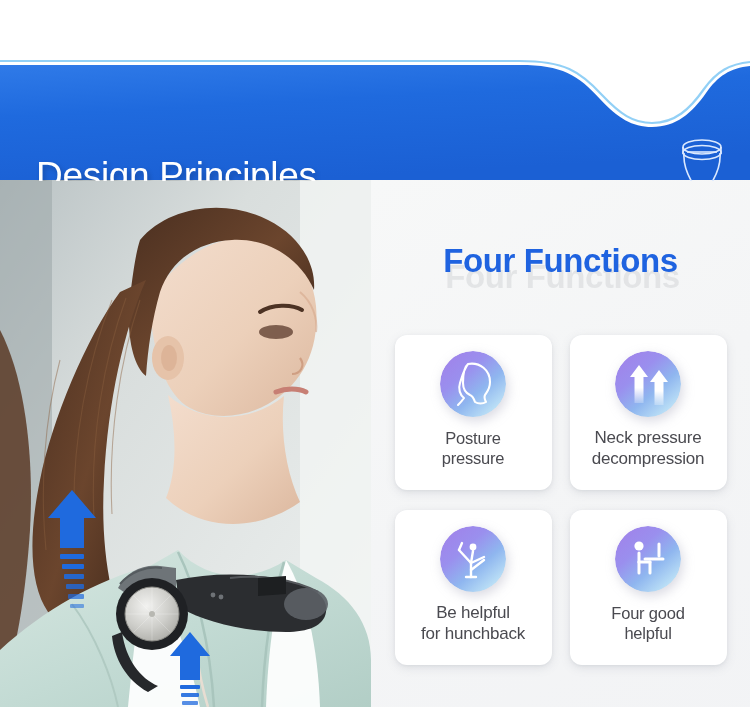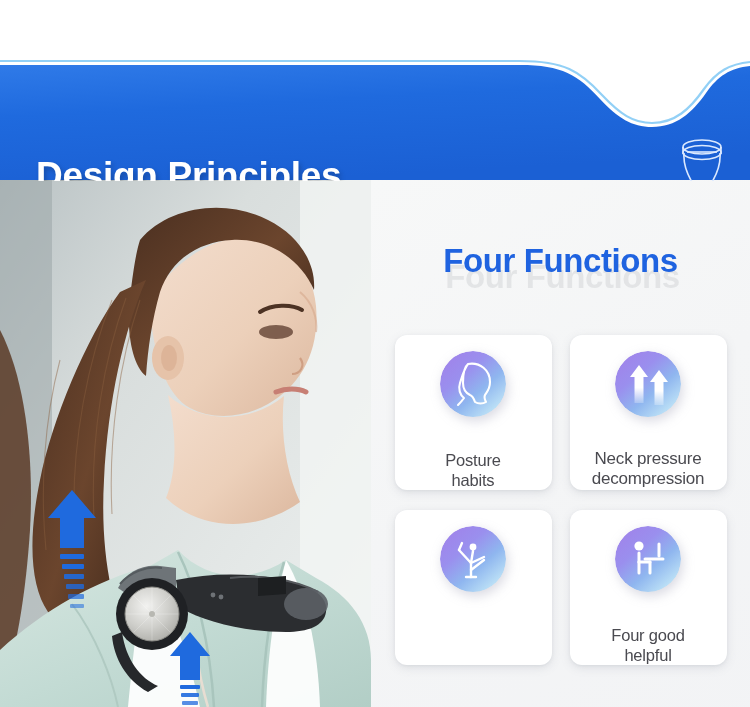--- a/index.html
+++ b/index.html
@@ -24,21 +24,21 @@
     left:0; top:55px;
     width:750px; height:126px;
     overflow:hidden;
   }
   .banner-svg { position:absolute; left:0; top:0; display:block; }
 
   .banner-title {
     position:absolute;
     left:36px; top:100px;
     font-size:37px;
-    font-weight:bold;
+    font-weight:normal;
     color:#ffffff;
     letter-spacing:-0.3px;
     text-shadow:2px 3px 5px rgba(0,0,0,0.22);
     z-index:6;
     white-space:nowrap;
   }
 
   .device-logo {
     position:absolute;
     left:673px; top:80px;
@@ -106,21 +106,21 @@
   }
 
   .card {
     width:157px; height:155px;
     background:#ffffff;
     border-radius:12px;
     box-shadow:0 3px 10px rgba(120,125,140,0.17), 0 1px 3px rgba(120,125,140,0.10);
     display:flex;
     flex-direction:column;
     align-items:center;
-    justify-content:space-between;
+    justify-content:flex-start;
     padding-top:16px;
   }
 
   .card-icon {
     width:66px; height:66px;
     border-radius:50%;
     position:relative;
     filter:drop-shadow(2px 4px 6px rgba(130,130,160,0.30));
     flex:0 0 auto;
   }
@@ -324,21 +324,21 @@
             <path d="M28,13 C40,11 50,19 50,31 C50,38 47,41 45,44
                      C44,46 45,49 46,51 C43,53 38,53 35,51
                      C34,48 33,45 30,44 C26,42 23,38 23,32
                      C23,25 24,16 28,13 Z
                      M28,13 C24,18 22,26 20,32 C18,38 20,44 24,47
                      C22,50 20,52 18,54" fill="none" stroke="#ffffff" stroke-width="2.1" stroke-linecap="round" stroke-linejoin="round"></path>
           </svg>
         </div>
         <div class="card-label">
           <span>Posture</span><br>
-          <span>habits</span>
+          <span>pressure</span>
         </div>
       </div>
 
       <div class="card">
         <div class="card-icon">
           <svg width="66" height="66" viewBox="0 0 66 66">
             <defs>
               <linearGradient id="g2" x1="0.12" y1="0.05" x2="0.9" y2="0.95">
                 <stop offset="0%" stop-color="#a083ea"></stop>
                 <stop offset="32%" stop-color="#9a8fee"></stop>
@@ -378,20 +378,24 @@
               <circle cx="33" cy="21" r="3.4" fill="#ffffff" stroke="none"></circle>
               <path d="M33,25 L31,37 L31,51"></path>
               <path d="M31,37 L44,31"></path>
               <path d="M31,37 L19,24"></path>
               <path d="M19,24 L22,17"></path>
               <path d="M31,44 L44,34"></path>
               <path d="M26,51 L36,51"></path>
             </g>
           </svg>
         </div>
+        <div class="card-label small">
+          <span>Be helpful</span><br>
+          <span>for hunchback</span>
+        </div>
       </div>
 
       <div class="card">
         <div class="card-icon">
           <svg width="66" height="66" viewBox="0 0 66 66">
             <defs>
               <linearGradient id="g4" x1="0.12" y1="0.05" x2="0.9" y2="0.95">
                 <stop offset="0%" stop-color="#a083ea"></stop>
                 <stop offset="32%" stop-color="#9a8fee"></stop>
                 <stop offset="62%" stop-color="#8fb6ef"></stop>

